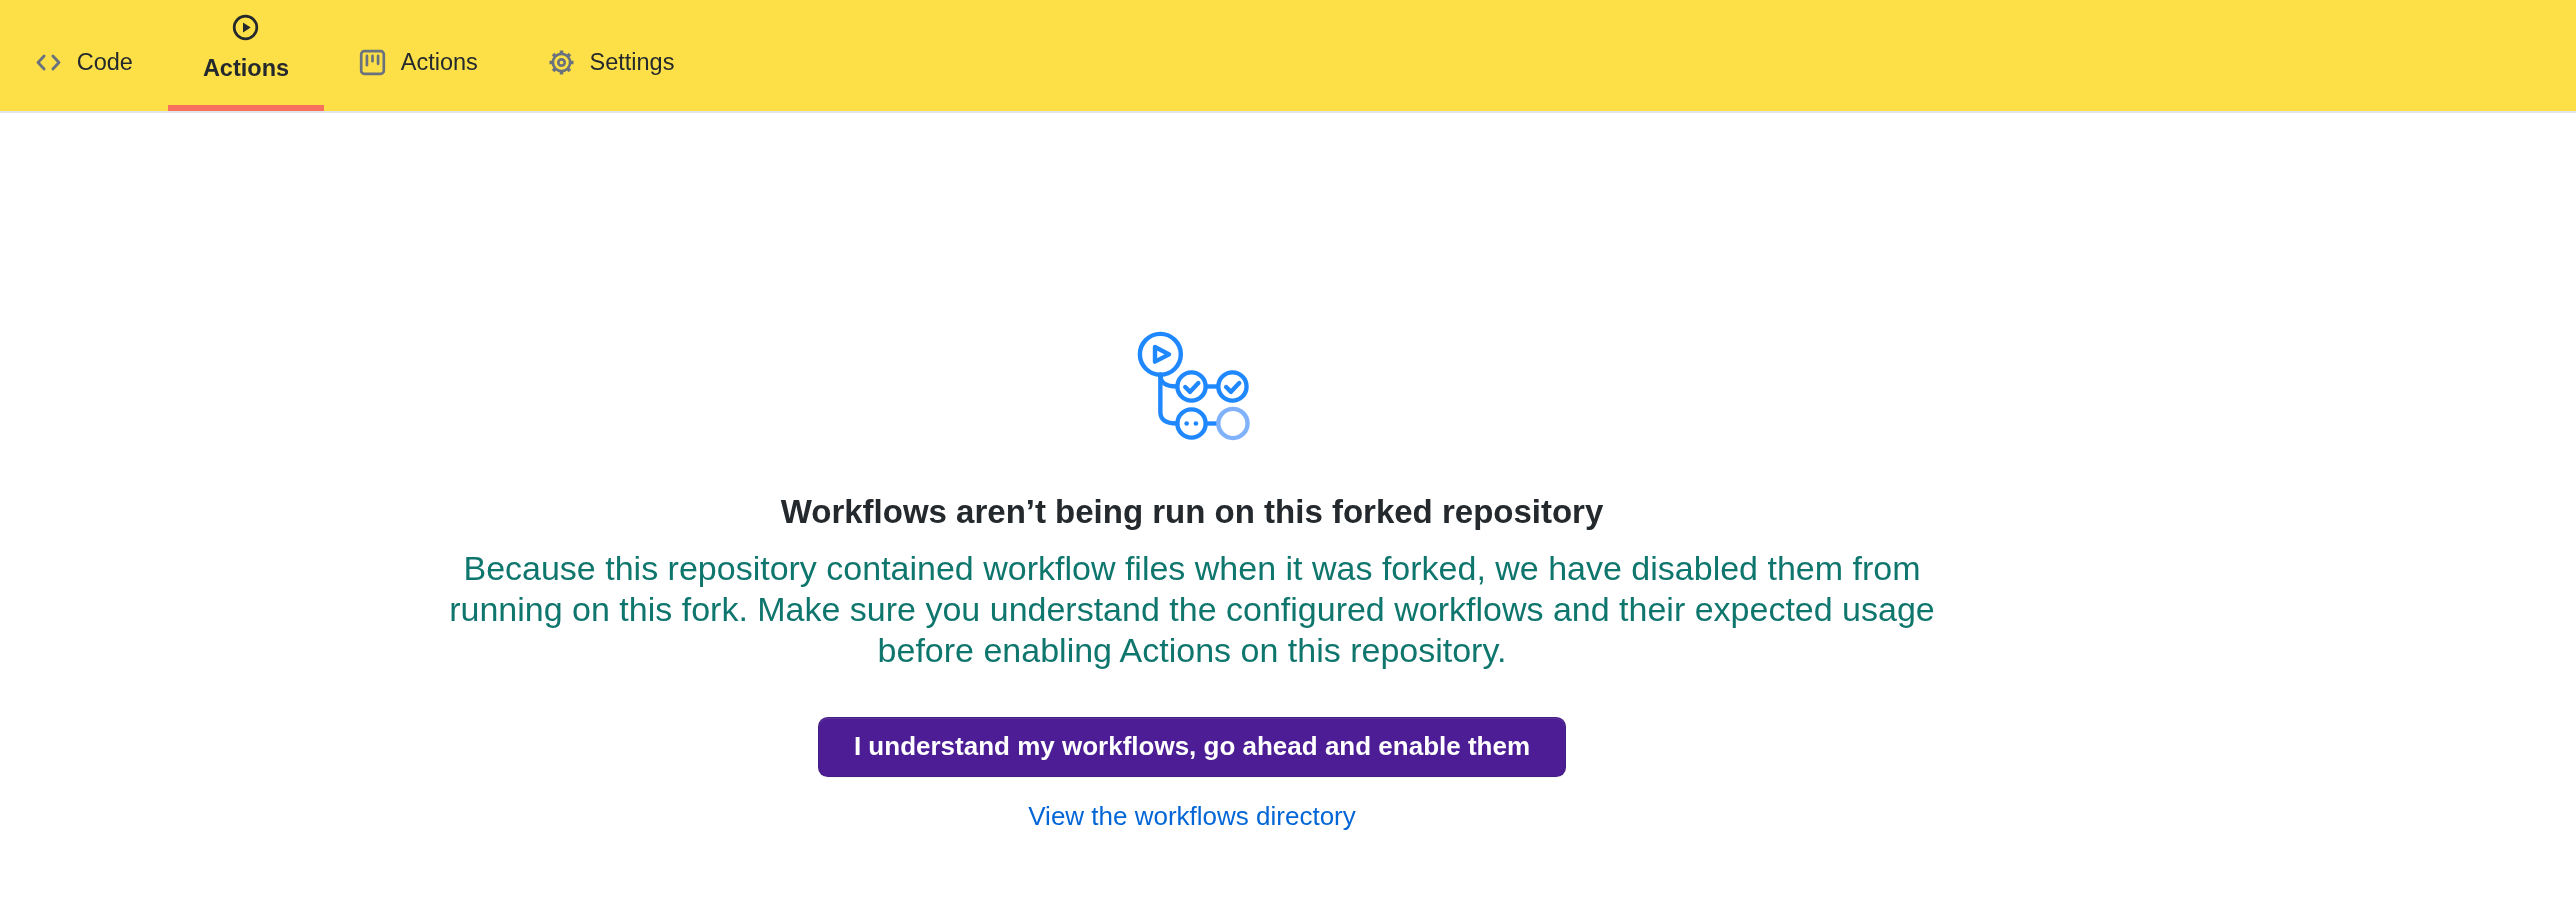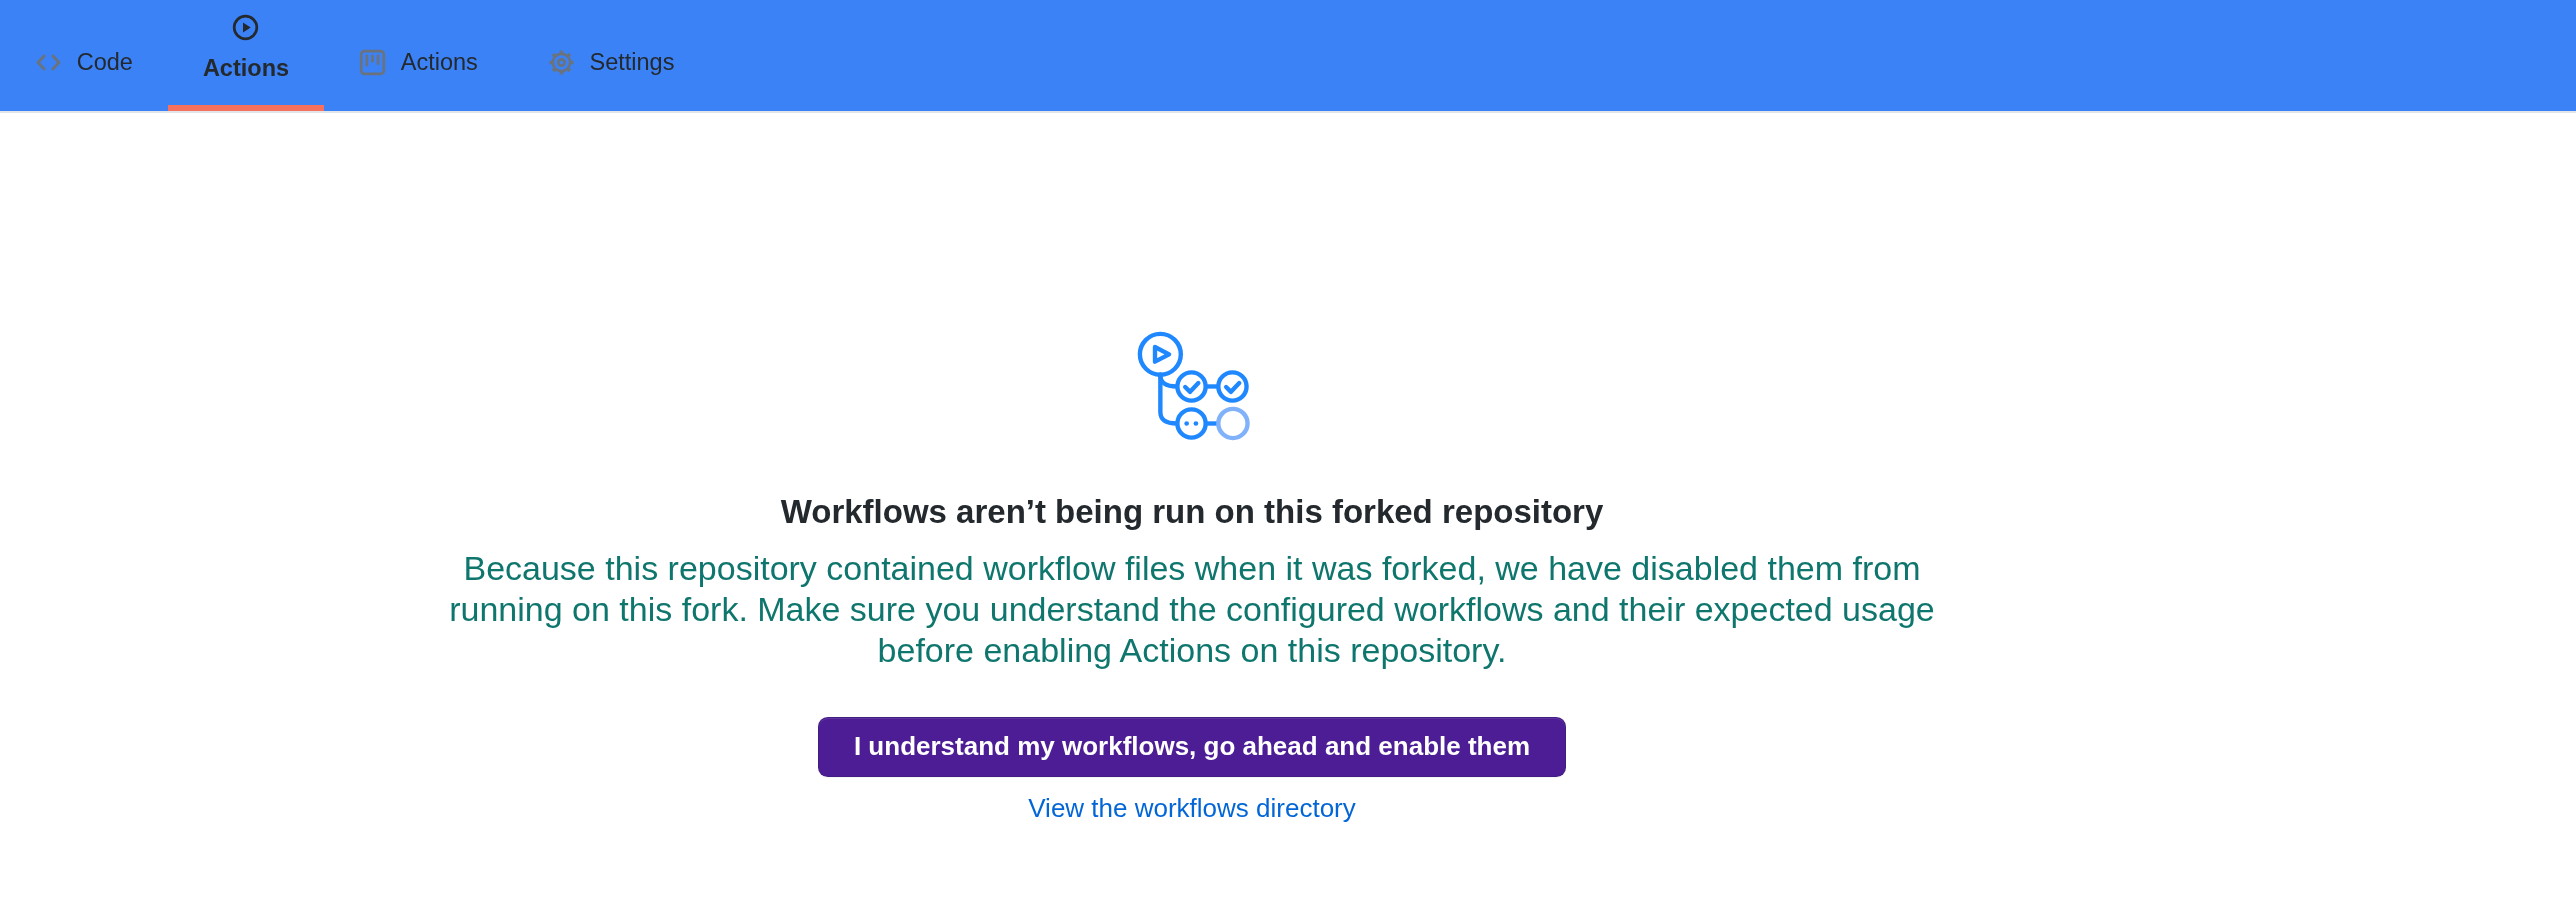--- a/index.html
+++ b/index.html
@@ -5,21 +5,21 @@
   * { margin:0; padding:0; box-sizing:border-box; }
   html,body { background:#ffffff; }
   body {
     width:2576px; height:923px; overflow:hidden;
     font-family:"Liberation Sans","DejaVu Sans",sans-serif;
     color:#24292e;
   }
 
   
   .topnav {
-    height:113px; background:#3b82f6;
+    height:113px; background:#fde047;
     border-bottom:2.9px solid #e1e4e8;
     display:flex; align-items:stretch;
     padding-top:13.7px;
   }
   .tab {
     display:flex; align-items:center; gap:14.7px;
     padding:0 35px; font-size:23.5px; color:#24292e;
     cursor:pointer; white-space:nowrap;
   }
   .tab .ticon { display:flex; align-items:center; }
@@ -50,21 +50,21 @@
     font-size:34px; line-height:41px; color:#0f766e;
   }
   .enable-btn {
     margin-top:46px; height:60px; padding:0 35px;
     font-family:inherit; font-size:26px; font-weight:700; color:#ffffff;
     background:#4c1d95; border:1px solid rgba(27,31,35,0.15);
     border-radius:9.8px; cursor:pointer;
     box-shadow:inset 0 1px 0 rgba(255,255,255,0.1), 0 1px 0 rgba(27,31,35,0.05);
   }
   .wf-link {
-    margin-top:16px; font-size:26px; color:#0366d6;
+    margin-top:24px; font-size:26px; color:#0366d6;
     text-decoration:none; cursor:pointer;
   }
 </style>
 </head>
 <body>
 
 <nav class="topnav">
 
   <div class="tab">
     <span class="ticon">

